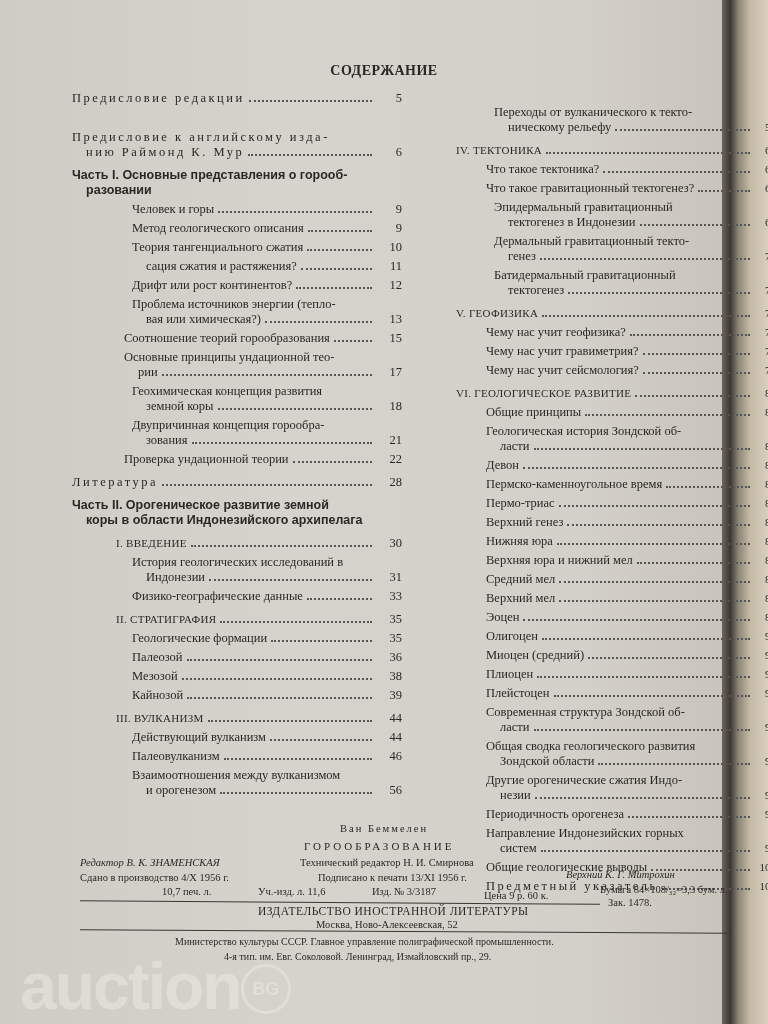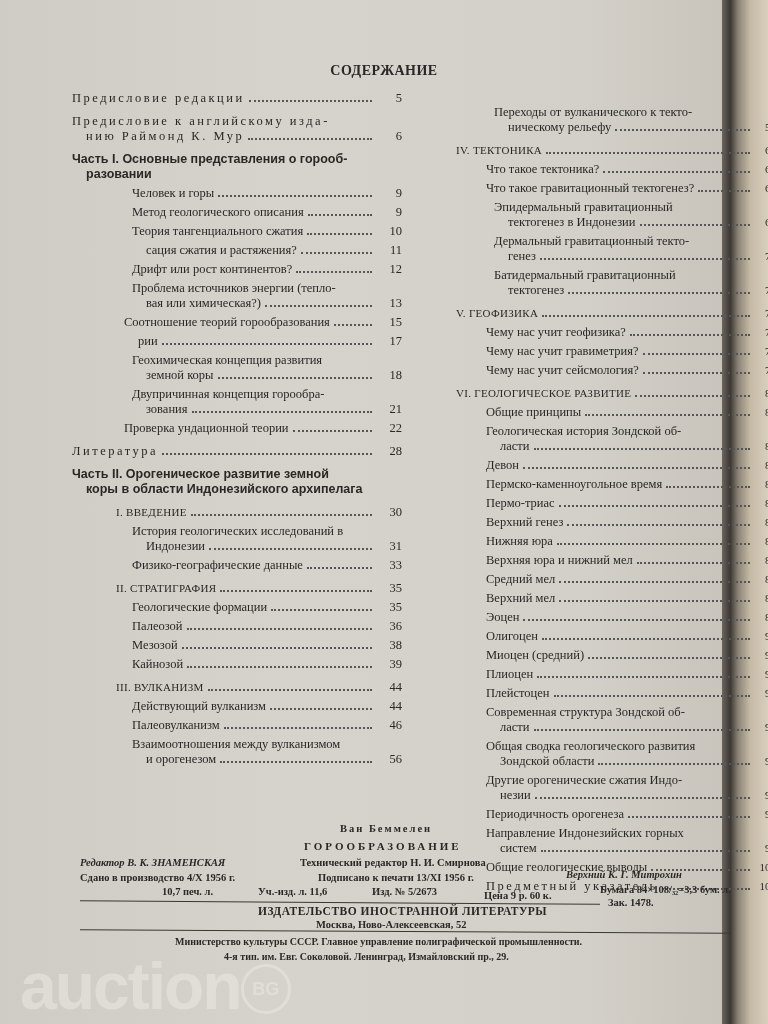--- a/index.html
+++ b/index.html
@@ -29,21 +29,21 @@
   .entry .row { display: flex; align-items: flex-end; }
   .entry .dots {
     flex: 1; border-bottom: 2px dotted #555; margin: 0 4px 4px 4px; min-width: 10px;
   }
   .entry .pg { width: 26px; text-align: right; }
   .right .entry .pg { width: 22px; font-size: 11px; }
   .sect { font-size: 11px; letter-spacing: 0.3px; }
   .spaced { letter-spacing: 2.5px; }
   .bold { font-weight: bold; font-family: "Liberation Sans", sans-serif; font-size: 12.5px; }
   .imprint { position: absolute; left: 0; top: 0; width: 728px; font-size: 10.5px; }
-  .imprint .ln { position: absolute; white-space: nowrap; font-weight: bold; }
+  .imprint .ln { position: absolute; white-space: nowrap; }
   .rule { position: absolute; height: 1px; background: #3a3735; }
   .watermark {
     position: absolute; left: 20px; top: 948px; font-family: "Liberation Sans", sans-serif;
     font-weight: bold; font-size: 66px; color: rgba(235,232,226,0.55); letter-spacing: -2px;
   }
   .watermark .bg {
     display: inline-block; width: 44px; height: 44px; border-radius: 50%;
     border: 3px solid rgba(235,232,226,0.55); font-size: 18px; text-align: center;
     line-height: 44px; vertical-align: 14px; letter-spacing: 0;
   }
@@ -57,32 +57,32 @@
 <div class="title">СОДЕРЖАНИЕ</div>
 
 <div class="col left" id="tocLeft">
     <div class="entry" style="padding-left: 0px;">
       <div class="row">
         <span class="spaced">Предисловие редакции</span>
         <span class="dots"></span>
         <span class="pg">5</span>
       </div>
     </div>
+    <div class="entry" style="padding-left: 0px; margin-top: 24px;">
+      <div class="row">
+        <span class="spaced" style="text-align: justify;">Предисловие к английскому изда-</span>
+      </div>
+      <div class="row">
+        <span class="spaced" style="padding-left: 14px;">нию Раймонд К. Мур</span>
+        <span class="dots"></span>
+        <span class="pg">6</span>
+      </div>
+    </div>
     <div class="entry" style="padding-left: 0px; margin-top: 8px;">
       <div class="row">
-        <span class="spaced" style="text-align: justify;">Предисловие к английскому изда-</span>
-      </div>
-      <div class="row">
-        <span class="spaced" style="padding-left: 14px;">нию Раймонд К. Мур</span>
-        <span class="dots"></span>
-        <span class="pg">6</span>
-      </div>
-    </div>
-    <div class="entry" style="padding-left: 0px; margin-top: 8px;">
-      <div class="row">
         <span class="bold" style="text-align: justify;">Часть I. Основные представления о горооб-</span>
       </div>
       <div class="row">
         <span class="bold" style="padding-left: 14px; text-align: justify;">разовании</span>
       </div>
     </div>
     <div class="entry" style="padding-left: 60px;">
       <div class="row">
         <span>Человек и горы</span>
         <span class="dots"></span>
@@ -128,20 +128,23 @@
       </div>
     </div>
     <div class="entry" style="padding-left: 52px;">
       <div class="row">
         <span>Соотношение теорий горообразования</span>
         <span class="dots"></span>
         <span class="pg">15</span>
       </div>
     </div>
     <div class="entry" style="padding-left: 52px;">
+      <div class="row">
+        <span style="text-align: justify;">Основные принципы ундационной тео-</span>
+      </div>
       <div class="row">
         <span style="padding-left: 14px;">рии</span>
         <span class="dots"></span>
         <span class="pg">17</span>
       </div>
     </div>
     <div class="entry" style="padding-left: 60px;">
       <div class="row">
         <span style="text-align: justify;">Геохимическая концепция развития</span>
       </div>
@@ -545,21 +548,21 @@
 <div class="imprint">
   <div class="ln" style="left:340px;top:823px;letter-spacing:2px;">Ван Беммелен</div>
   <div class="ln" style="left:304px;top:840px;letter-spacing:3px;font-size:11px;">ГОРООБРАЗОВАНИЕ</div>
   <div class="ln" style="left:80px;top:857px;font-style:italic;">Редактор В. К. ЗНАМЕНСКАЯ</div>
   <div class="ln" style="left:300px;top:857px;">Технический редактор Н. И. Смирнова</div>
   <div class="ln" style="left:566px;top:869px;font-style:italic;">Верхний К. Г. Митрохин</div>
   <div class="ln" style="left:80px;top:872px;">Сдано в производство 4/X 1956 г.</div>
   <div class="ln" style="left:318px;top:872px;">Подписано к печати 13/XI 1956 г.</div>
   <div class="ln" style="left:162px;top:886px;">10,7 печ. л.</div>
   <div class="ln" style="left:258px;top:886px;">Уч.-изд. л. 11,6</div>
-  <div class="ln" style="left:372px;top:886px;">Изд. № 5/2673</div>
+  <div class="ln" style="left:372px;top:886px;">Изд. № 3/3187</div>
   <div class="ln" style="left:484px;top:890px;">Цена 9 р. 60 к.</div>
   <div class="ln" style="left:600px;top:884px;">Бумага 84×108/₃₂=3,3 бум. л.</div>
   <div class="ln" style="left:608px;top:897px;">Зак. 1478.</div>
   <div class="rule" style="left:80px;top:902px;width:520px;transform:rotate(0.4deg);"></div>
   <div class="ln" style="left:258px;top:905px;font-size:11.5px;letter-spacing:0.5px;">ИЗДАТЕЛЬСТВО ИНОСТРАННОЙ ЛИТЕРАТУРЫ</div>
   <div class="ln" style="left:316px;top:919px;">Москва, Ново-Алексеевская, 52</div>
   <div class="rule" style="left:80px;top:931px;width:650px;transform:rotate(0.3deg);"></div>
   <div class="ln" style="left:175px;top:936px;font-size:10px;">Министерство культуры СССР. Главное управление полиграфической промышленности.</div>
   <div class="ln" style="left:224px;top:951px;font-size:10px;">4-я тип. им. Евг. Соколовой. Ленинград, Измайловский пр., 29.</div>
 </div>

